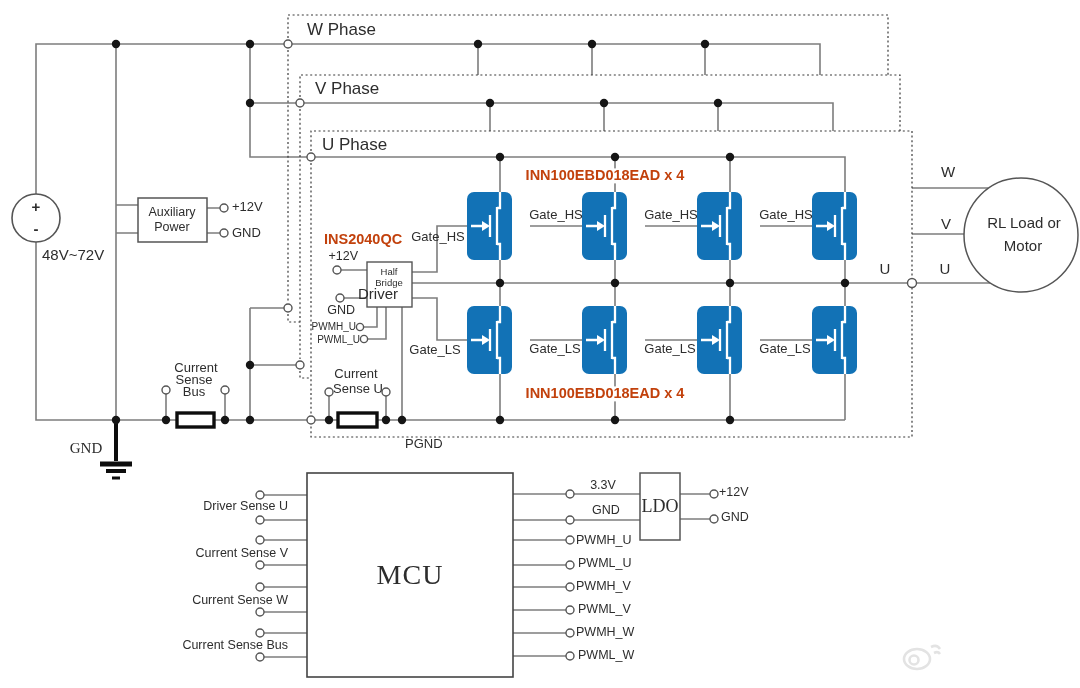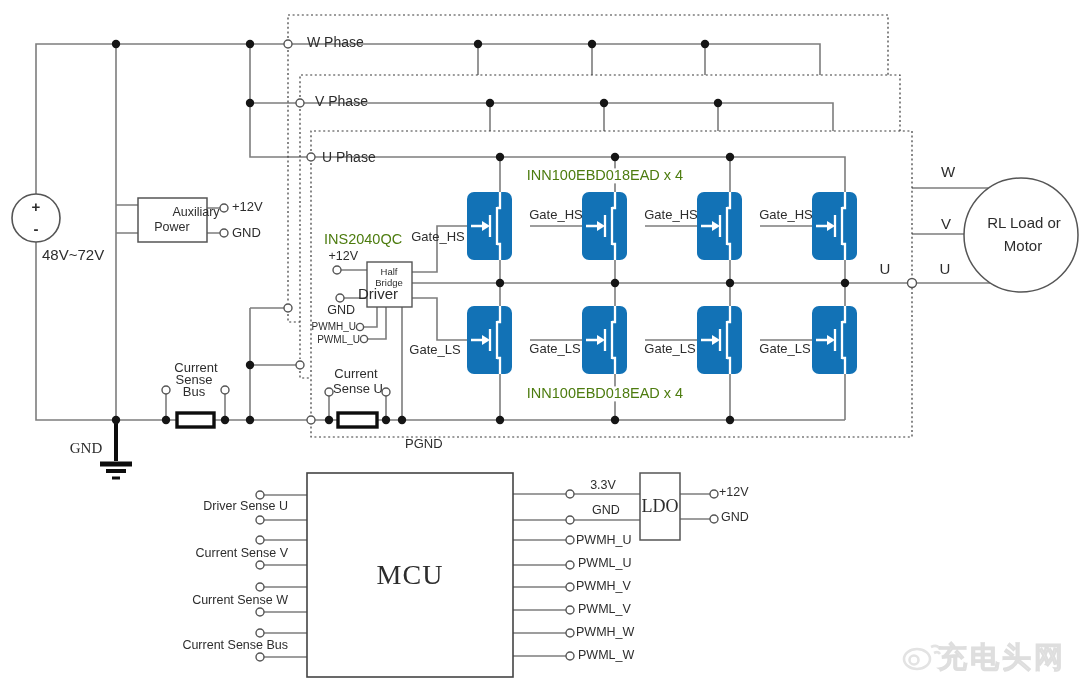--- a/index.html
+++ b/index.html
@@ -3,25 +3,25 @@
 <meta charset="utf-8">
 <style>
   html,body{margin:0;padding:0;background:#fff;}
   .stage{position:relative;width:1080px;height:688px;background:#fff;overflow:hidden;
          font-family:"Liberation Sans",sans-serif;color:#2d2d2d;}
   svg{position:absolute;left:0;top:0;}
   .lbl{position:absolute;white-space:nowrap;font-size:13px;line-height:1.05;}
   .c{transform:translate(-50%,-50%);}
   .cl{transform:translateY(-50%);}
   .cr{transform:translate(-100%,-50%);}
-  .f14{font-size:14px;margin-top:12px;}
+  .f14{font-size:17px;}
   .f15{font-size:15px;}
   .f12{font-size:12.5px;}
   .f10{font-size:10px;}
-  .blue{color:#4d7c0f;font-weight:normal;font-size:14.5px;background:#fff;padding:0 2px;}
+  .blue{color:#c2410c;font-weight:bold;font-size:14.5px;background:#fff;padding:0 2px;}
   .serif{font-family:"Liberation Serif","DejaVu Serif",serif;}
   .mcu-t{font-size:28px;letter-spacing:1px;}
   .ldo-t{font-size:18px;}
   .wm{color:#ededed;font-weight:bold;font-size:29px;letter-spacing:3px;
       -webkit-text-stroke:1px #dedede;}
 </style>
 </head>
 <body>
 
 <div class="stage">
@@ -208,21 +208,21 @@
     <circle cx="914" cy="660" r="4.5"></circle>
     <path d="M931 647 q6 -3 9 2 M934 653 q4 -2 6 1"></path>
   </g>
 </svg>
 
 <div class="lbl c f15" style="left:36px;top:207px;font-weight:bold;">+</div>
 <div class="lbl c f15" style="left:36px;top:229px;font-weight:bold;">-</div>
 <div class="lbl cl f15" style="left:42px;top:255px;">48V~72V</div>
 <div class="lbl c serif f15" style="left:86px;top:449px;">GND</div>
 
-<div class="lbl c f12" style="left:172px;top:213px;margin-left:24px;">Auxiliary</div>
+<div class="lbl c f12" style="left:172px;top:213px;">Auxiliary</div>
 <div class="lbl c f12" style="left:172px;top:228px;">Power</div>
 <div class="lbl cl" style="left:232px;top:207px;">+12V</div>
 <div class="lbl cl" style="left:232px;top:233px;">GND</div>
 
 <div class="lbl cl f14" style="left:307px;top:30px;">W Phase</div>
 <div class="lbl cl f14" style="left:315px;top:89px;">V Phase</div>
 <div class="lbl cl f14" style="left:322px;top:145px;">U Phase</div>
 
 <div class="lbl cl blue" style="left:322px;top:240px;">INS2040QC</div>
 <div class="lbl cr f12" style="left:358px;top:257px;">+12V</div>
@@ -271,15 +271,14 @@
 <div class="lbl cl f12" style="left:719px;top:493px;">+12V</div>
 <div class="lbl cl f12" style="left:721px;top:518px;">GND</div>
 
 <div class="lbl cl f12" style="left:576px;top:541px;">PWMH_U</div>
 <div class="lbl cl f12" style="left:578px;top:564px;">PWML_U</div>
 <div class="lbl cl f12" style="left:576px;top:587px;">PWMH_V</div>
 <div class="lbl cl f12" style="left:578px;top:610px;">PWML_V</div>
 <div class="lbl cl f12" style="left:576px;top:633px;">PWMH_W</div>
 <div class="lbl cl f12" style="left:578px;top:656px;">PWML_W</div>
 
-<div class="lbl cl wm" style="left:938px;top:657px;">充电头网</div>
 
 </div>
 
 </body></html>

